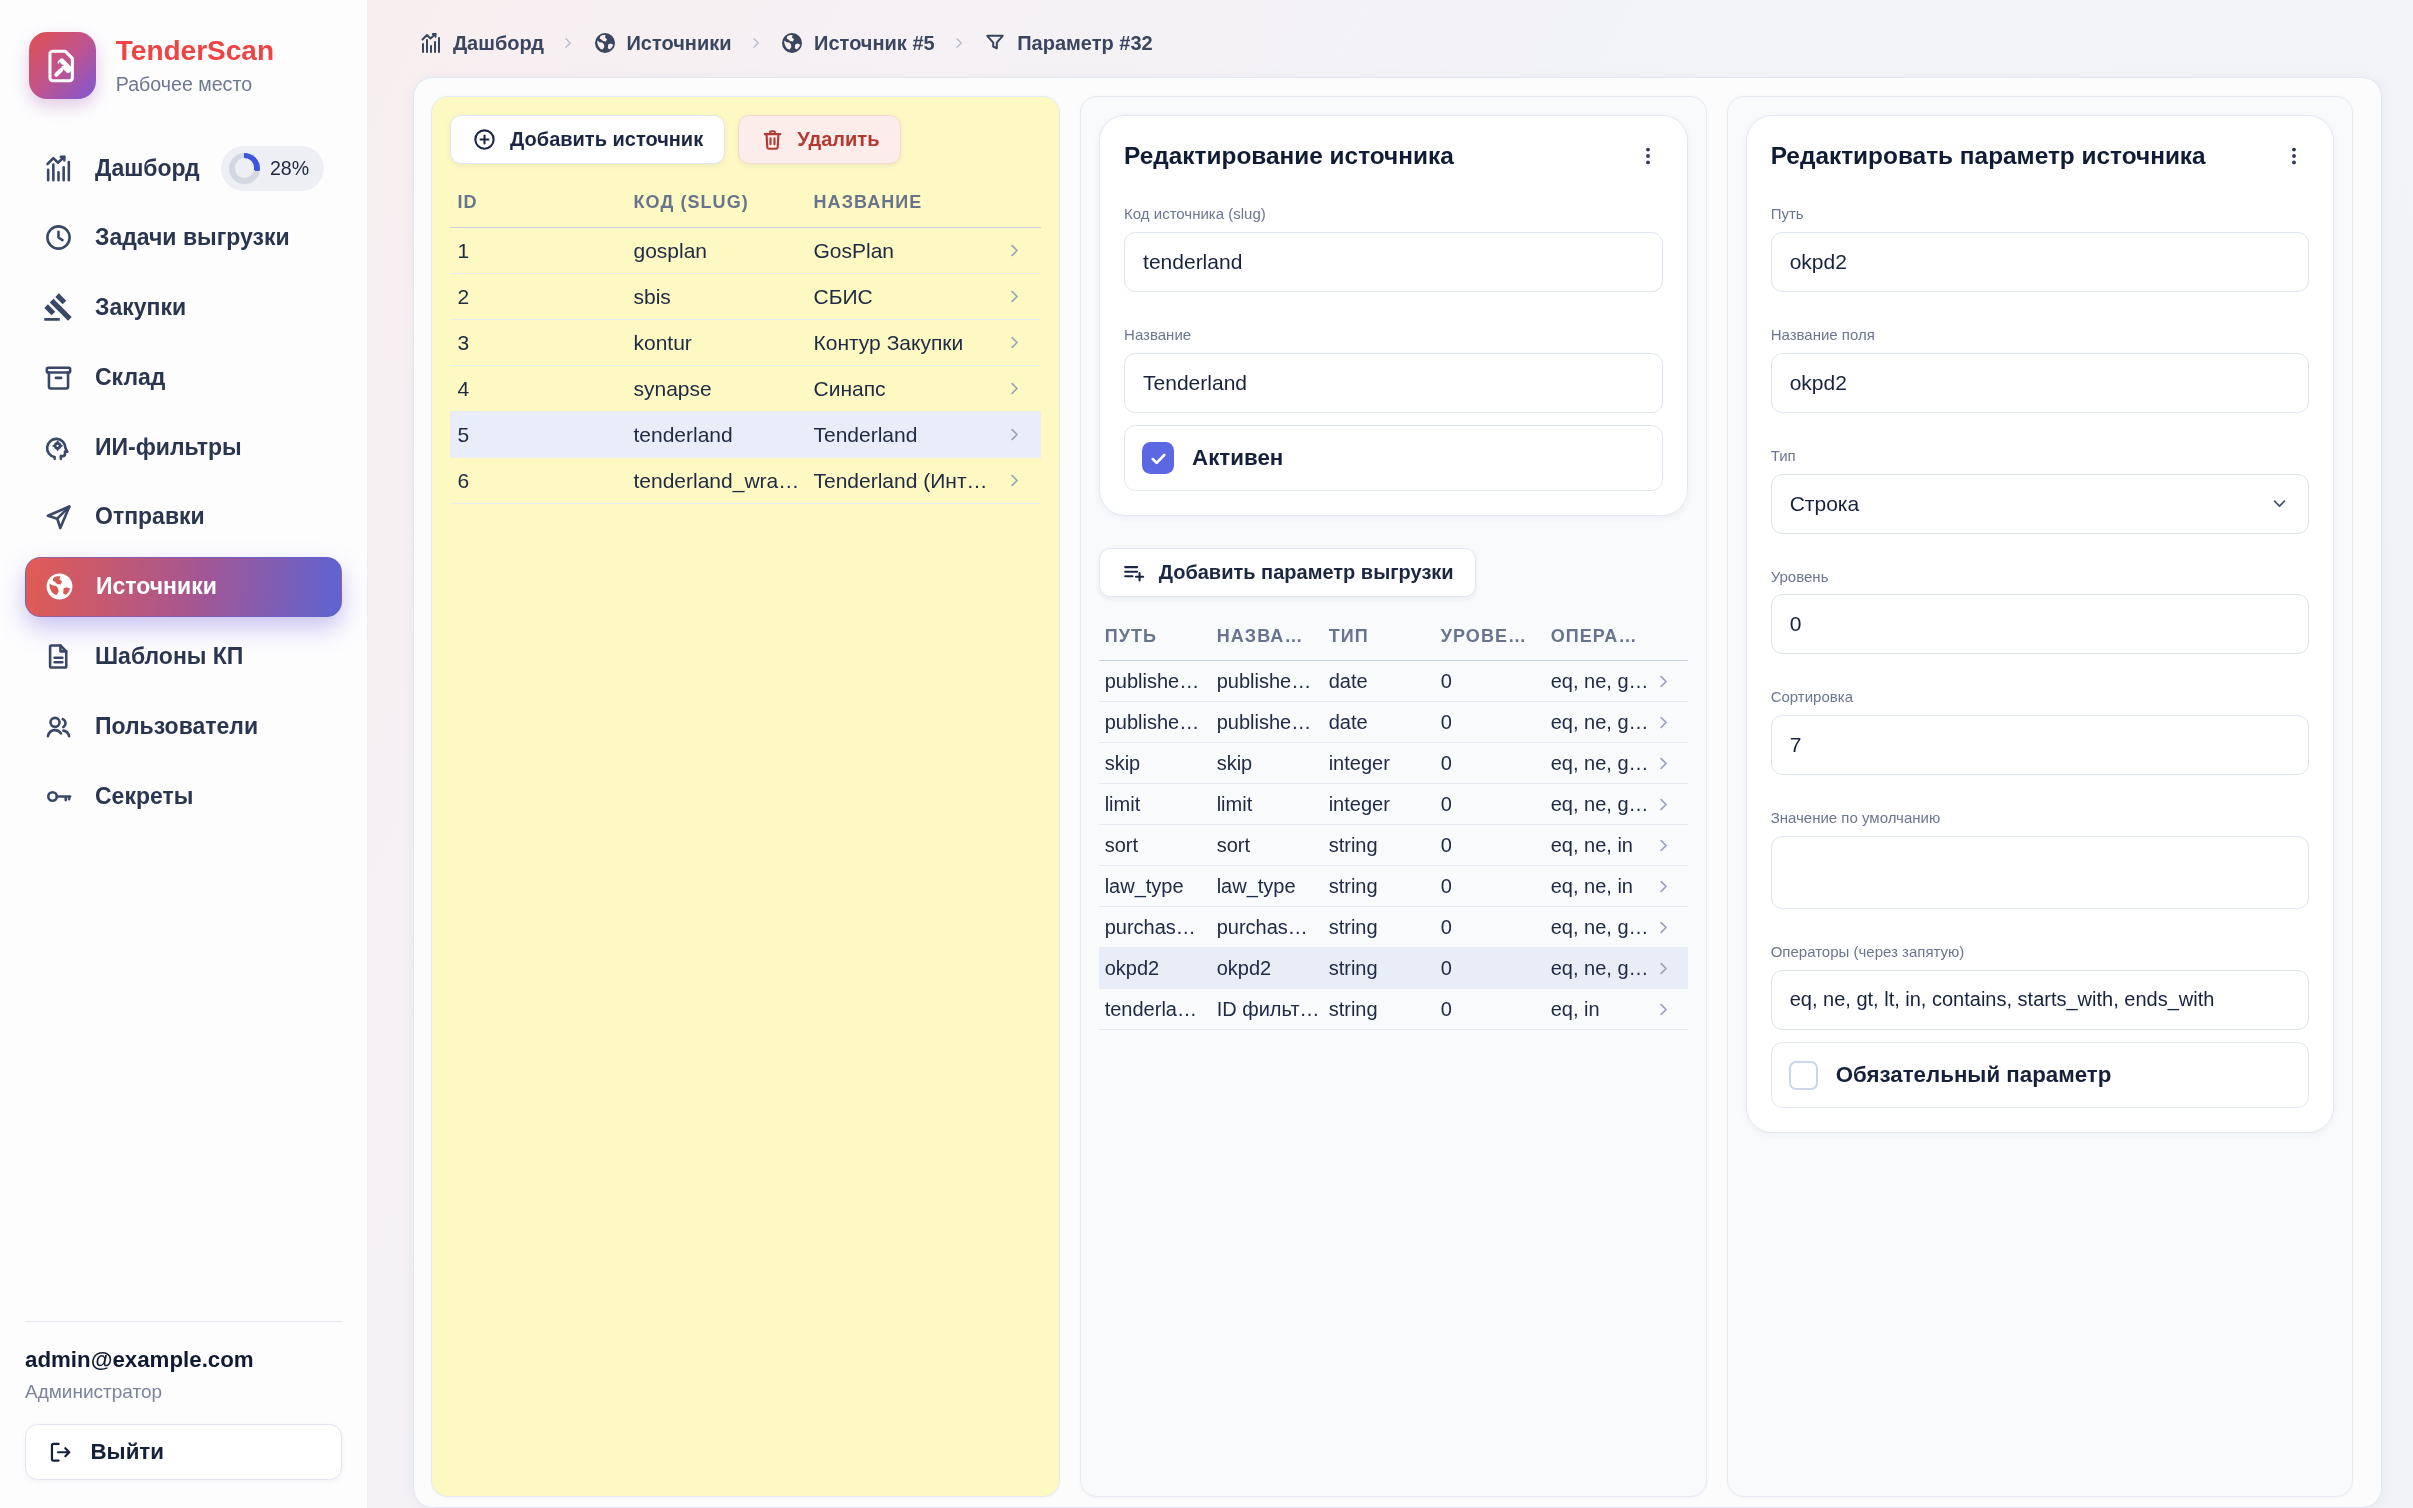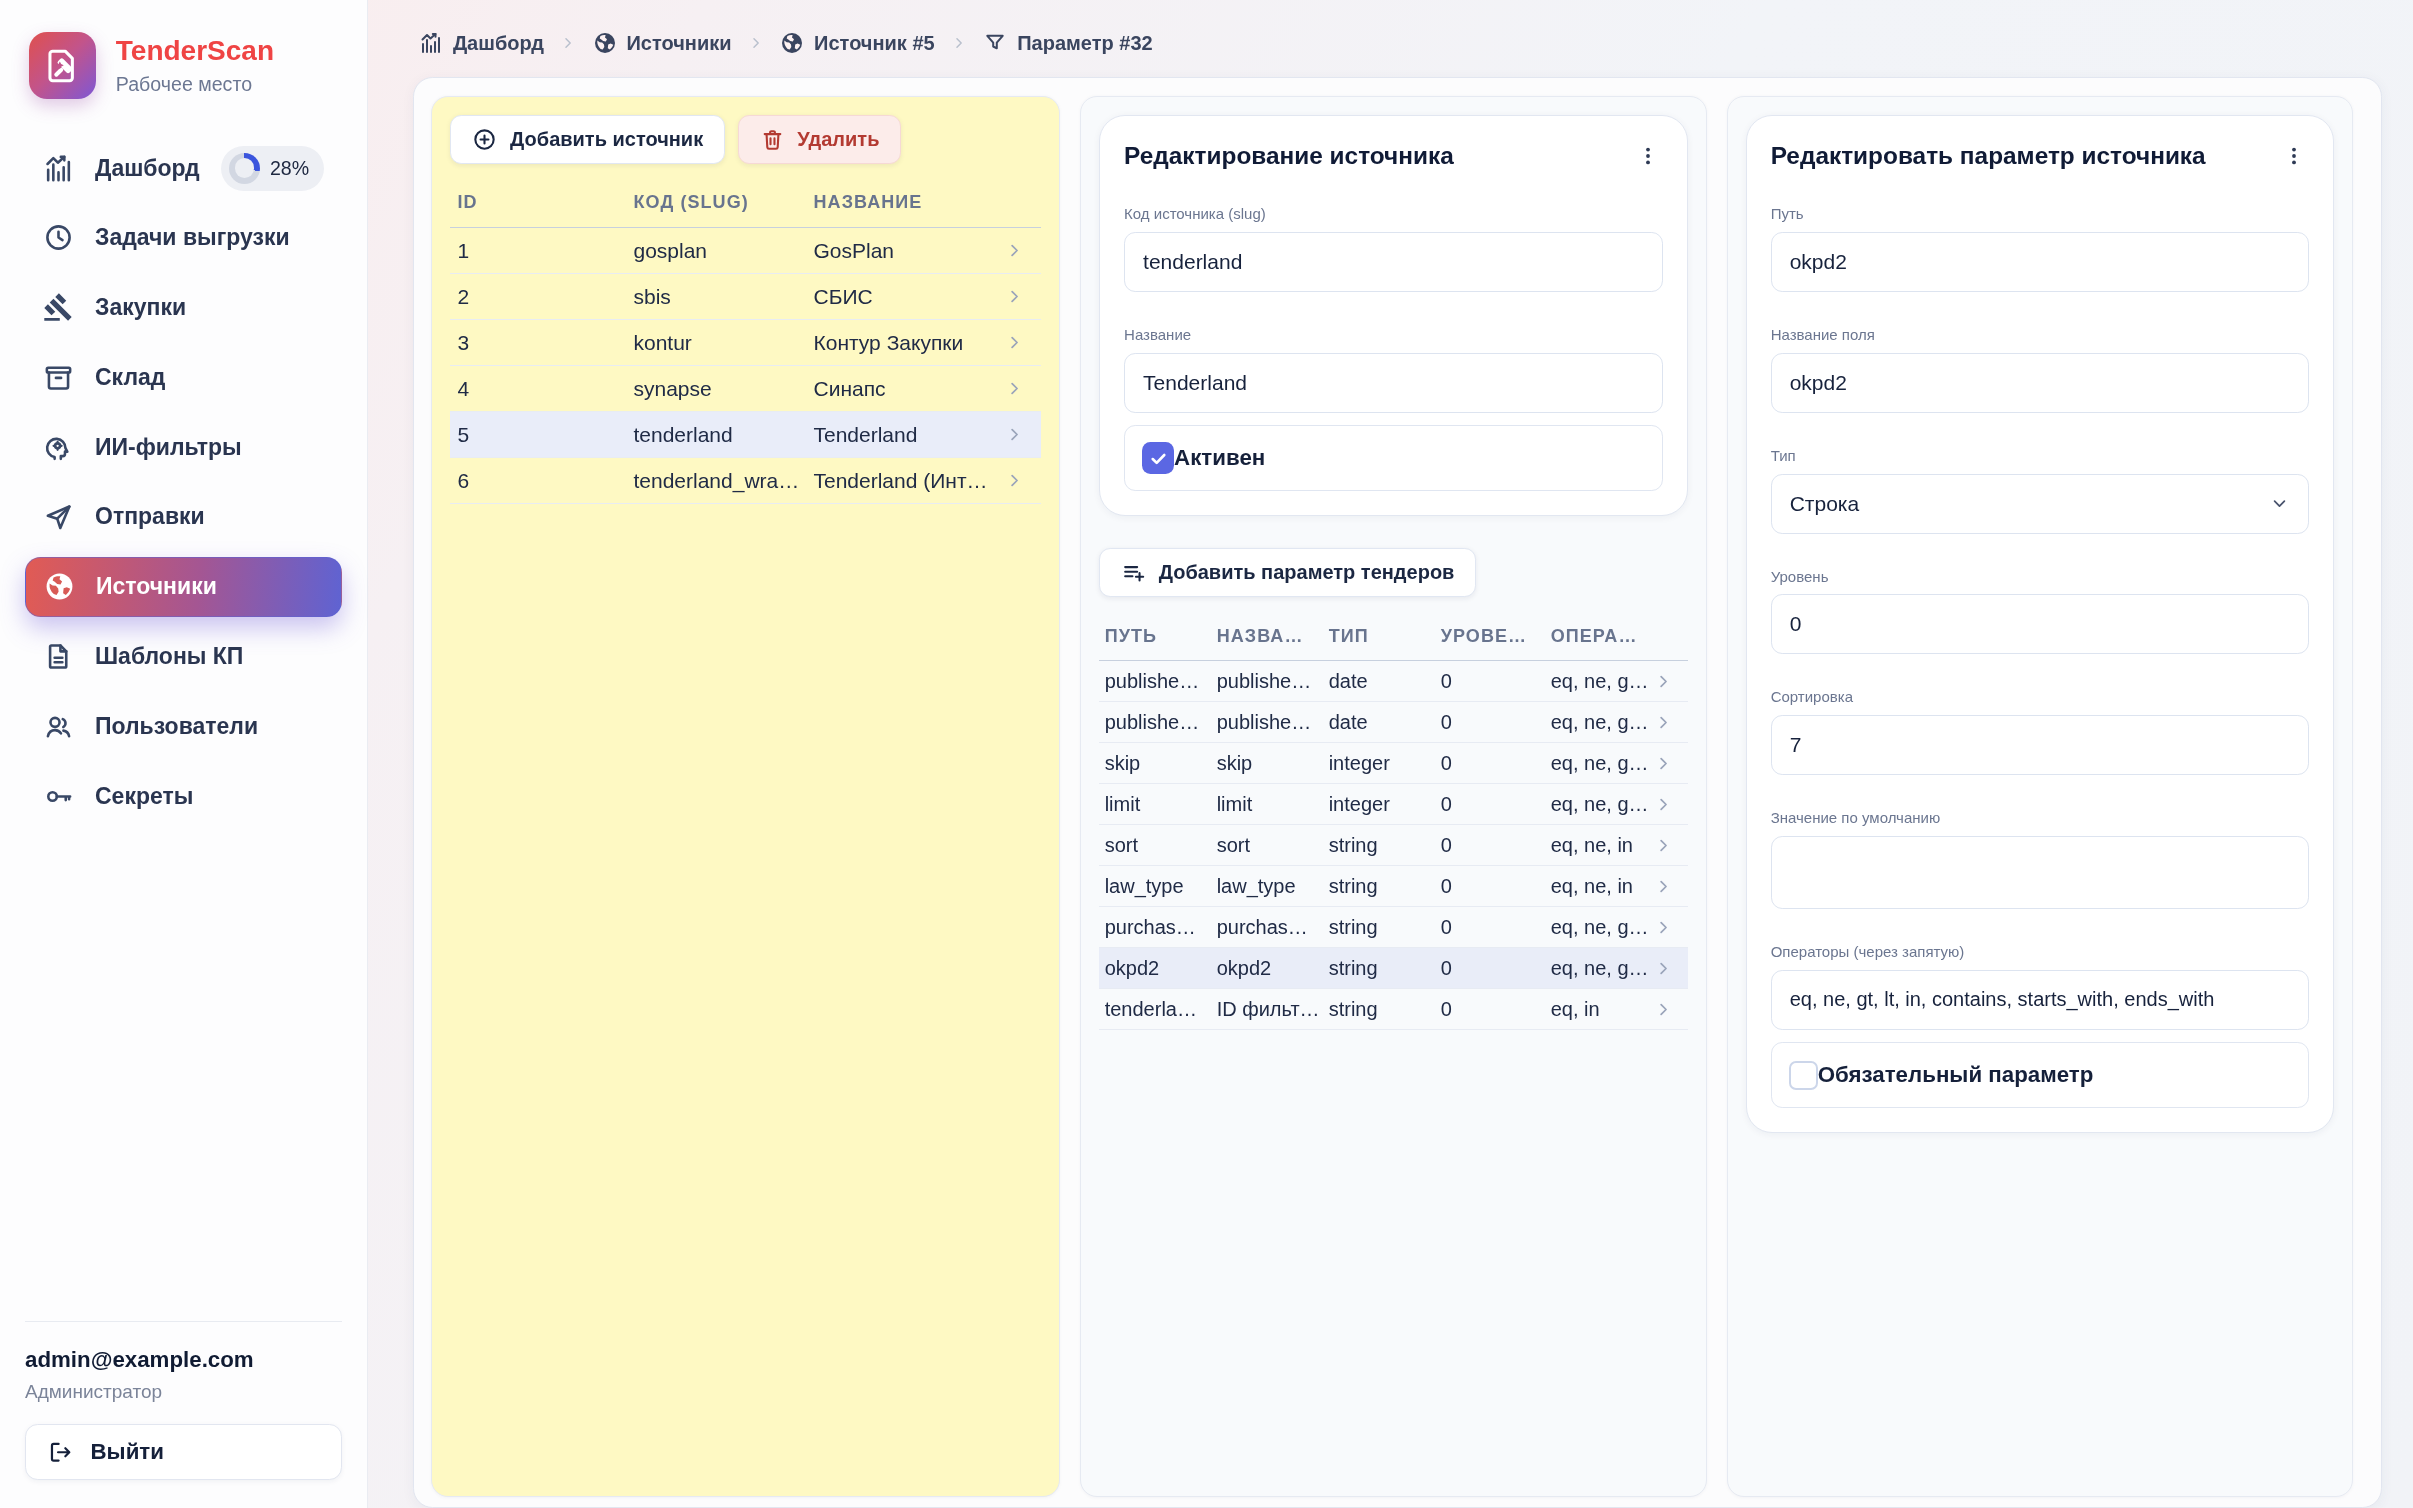--- a/index.html
+++ b/index.html
@@ -103,21 +103,21 @@
     color:#2e3a55;cursor:pointer;border-radius:7px}
   .kebab svg{width:24px;height:24px}
   .f-label{margin-top:34px;font-size:15px;color:#6b7690}
   .f-label:first-of-type{margin-top:25px}
   input.f-input,.f-box{margin-top:9.8px;height:60px;width:100%;background:#fff;
     border:1.4px solid #dde4f0;border-radius:11.2px;padding:0 18px;font-size:21px;color:#17223c;
     font-family:"Liberation Sans","DejaVu Sans",sans-serif;outline:none}
   .f-box{display:flex;align-items:center;justify-content:space-between;cursor:pointer}
   .f-box svg{width:21px;height:21px;color:#49536d}
   .check-card{margin-top:12.6px;height:66px;border:1.4px solid #e0e6f1;border-radius:11.2px;
-    background:#fff;display:flex;align-items:center;padding:0 17px;cursor:pointer}
+    background:#fff;display:flex;align-items:center;gap:18px;padding:0 17px;cursor:pointer}
   .cb{width:32px;height:32px;border-radius:8.4px;background:#5b67e3;flex:0 0 32px;
     display:flex;align-items:center;justify-content:center}
   .cb svg{width:21px;height:21px;color:#fff;stroke-width:3}
   .cb-empty{width:29px;height:29px;border:2.1px solid #ccd6ea;border-radius:7px;background:#fff;flex:0 0 29px}
   .cb-label{font-size:22.3px;font-weight:600;color:#15203a}
 
   .add-param{margin-top:32px;align-self:flex-start}
 
   
   .param-table{margin-top:29px;font-size:20px}
@@ -405,21 +405,21 @@
                 </svg>
             </span>
             <span class="cb-label">Активен</span>
           </div>
         </div>
 
         <button class="btn add-param">
           <svg class="ic" viewBox="0 0 24 24">
             <path d="M4 6.8h11.5M4 11.2h11.5M4 15.6h7M17.8 12.6v7M14.3 16.1h7"></path>
           </svg>
-          <span>Добавить параметр тендеров</span>
+          <span>Добавить параметр выгрузки</span>
         </button>
 
         <div class="param-table">
           <div class="thead">
             <span class="p-path">ПУТЬ</span>
             <span class="p-name">НАЗВА…</span>
             <span class="p-type">ТИП</span>
             <span class="p-level">УРОВЕ…</span>
             <span class="p-ops">ОПЕРА…</span>
             <span class="p-ch"></span>

